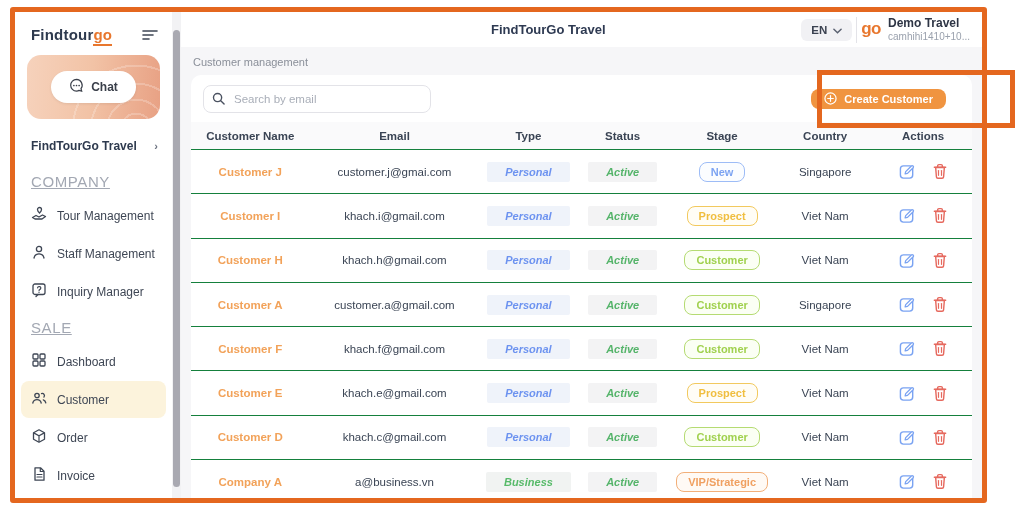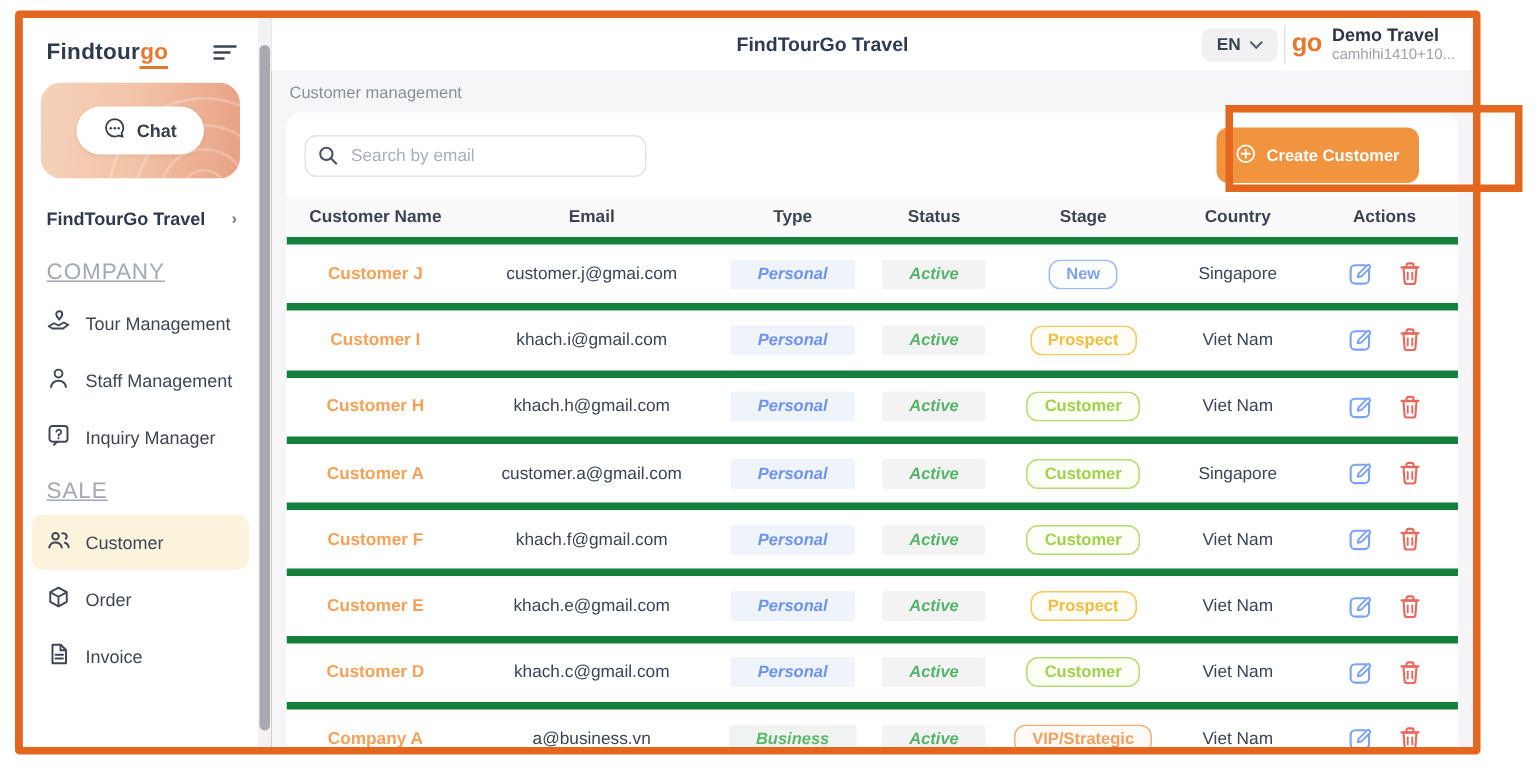--- a/index.html
+++ b/index.html
@@ -55,27 +55,27 @@
 
   .breadcrumb { padding:9px 12px 7px 12px; font-size:11px; color:#8A8F99; }
 
   .card { margin:0 10px; background:#fff; border-radius:10px 10px 0 0; flex:1 1 auto; display:flex; flex-direction:column; overflow:hidden; }
   .card-top { display:flex; align-items:center; justify-content:space-between; padding:10px 12px 9px 12px; }
   .search-wrap { position:relative; width:228px; }
   .search-wrap svg { position:absolute; left:9px; top:7px; }
   .search-input { width:100%; height:28px; border:1px solid #E3E3E8; border-radius:8px; padding:0 10px 0 30px;
     font-size:11.5px; color:#3A4150; outline:none; background:#fff; font-family:"Liberation Sans", sans-serif; }
   .search-input::placeholder { color:#A9AEB8; }
-  .create-btn { background:#F09440; color:#fff; border:none; border-radius:8px; height:37px; padding:0 13px;
+  .create-btn { background:#F09440; color:#fff; border:none; border-radius:8px; height:20px; padding:0 13px;
     font-size:11px; font-weight:bold; display:flex; align-items:center; gap:7px; cursor:pointer; margin-right:14px;
     font-family:"Liberation Sans", sans-serif; }
 
   .thead { display:flex; background:#FAFAFB; height:27px; align-items:center; flex:0 0 27px; }
   .th { font-size:11.5px; font-weight:bold; color:#4F5864; text-align:center; }
-  .trow { display:flex; align-items:center; height:44.3px; border-top:5px solid #15803d; background:#fff; flex:0 0 44.3px; }
+  .trow { display:flex; align-items:center; height:44.3px; border-top:1px solid #15803d; background:#fff; flex:0 0 44.3px; }
   .cell { text-align:center; display:flex; align-items:center; justify-content:center; font-size:11.5px; color:#3A4454; overflow:hidden; }
   .c0{flex:115 0 0;} .c1{flex:165 0 0;} .c2{flex:95 0 0;} .c3{flex:88 0 0;} .c4{flex:105 0 0;} .c5{flex:95 0 0;} .c6{flex:95 0 0;}
   .cust-name { color:#F2A259; font-weight:bold; cursor:pointer; }
 
   .soft-badge { border-radius:2px; padding:4px 18px; font-size:11px; font-weight:bold;font-style:italic; }
   .type-personal { background:#EFF3FA; color:#6D93F0; }
   .type-business { background:#F1F3F2; color:#57BA69; }
   .status-active { background:#F3F3F4; color:#55B46A; }
 
   .stage-pill { border-radius:8px; padding:3px 11px; font-size:11px; font-weight:bold; border:1.5px solid; background:#fff; }
@@ -151,20 +151,31 @@
           <div class="side-item">
             <span><svg width="16" height="16" viewBox="0 0 16 16">
                 <rect x="2" y="2" width="12" height="10.5" rx="2" fill="none" stroke="#3E4654" stroke-width="1.3"></rect>
                 <path d="M5 14.5l2-2" stroke="#3E4654" stroke-width="1.3" stroke-linecap="round"></path>
                 <path d="M6.6 5.8c.2-1 1.2-1.5 2.1-1.2.8.2 1.3 1.1 1 1.9-.3.8-1.2.9-1.6 1.5v.5" fill="none" stroke="#3E4654" stroke-width="1.2" stroke-linecap="round"></path>
                 <circle cx="8" cy="10.2" r=".7" fill="#3E4654"></circle>
               </svg></span>
             <span>Inquiry Manager</span>
           </div>
           <div class="section-label">SALE</div>
+          <div class="side-item">
+            <span><svg width="16" height="16" viewBox="0 0 16 16">
+                <g fill="none" stroke="#3E4654" stroke-width="1.3">
+                  <rect x="2" y="2" width="5" height="5" rx="1"></rect>
+                  <rect x="9" y="2" width="5" height="5" rx="1"></rect>
+                  <rect x="2" y="9" width="5" height="5" rx="1"></rect>
+                  <rect x="9" y="9" width="5" height="5" rx="1"></rect>
+                </g>
+              </svg></span>
+            <span>Dashboard</span>
+          </div>
           <div class="side-item active">
             <span><svg width="16" height="16" viewBox="0 0 16 16">
                 <circle cx="6" cy="5.5" r="2.2" fill="none" stroke="#3E4654" stroke-width="1.3"></circle>
                 <path d="M1.8 13c.5-2.3 2.2-3.4 4.2-3.4s3.7 1.1 4.2 3.4" fill="none" stroke="#3E4654" stroke-width="1.3" stroke-linecap="round"></path>
                 <path d="M10.5 3.6a2.2 2.2 0 0 1 2.4 3.5M12.3 9.8c1.3.4 2.2 1.4 2.5 3" fill="none" stroke="#3E4654" stroke-width="1.3" stroke-linecap="round"></path>
               </svg></span>
             <span>Customer</span>
           </div>
           <div class="side-item">
             <span><svg width="16" height="16" viewBox="0 0 16 16">

